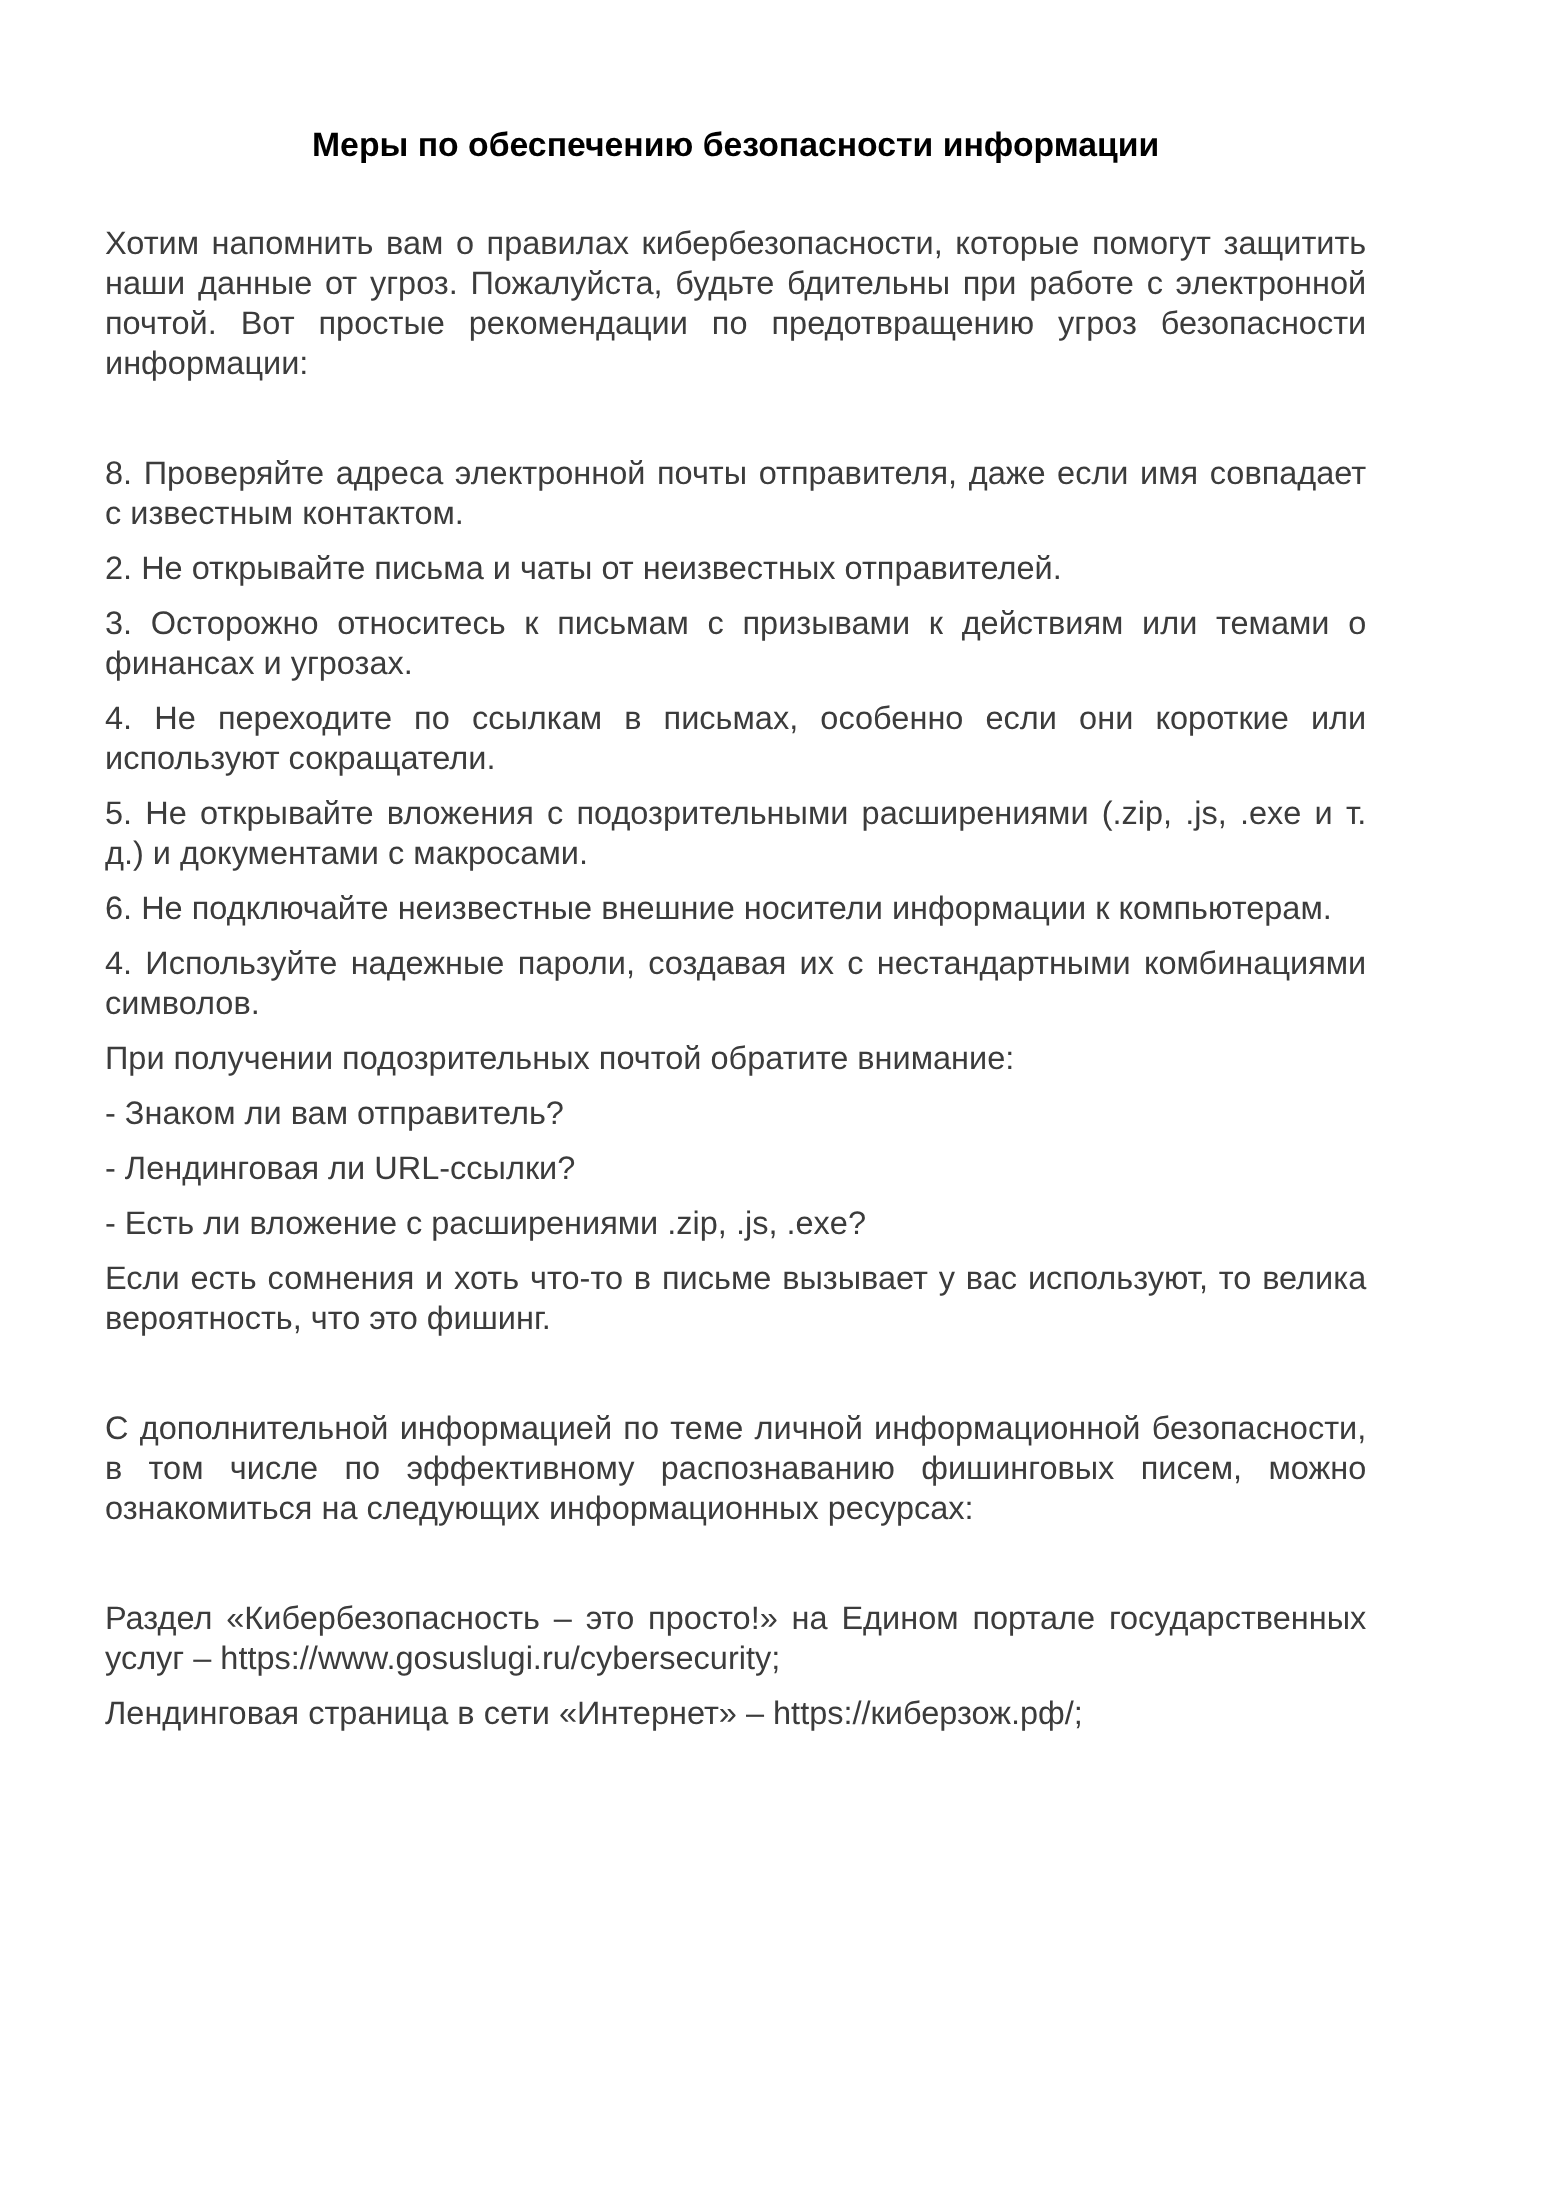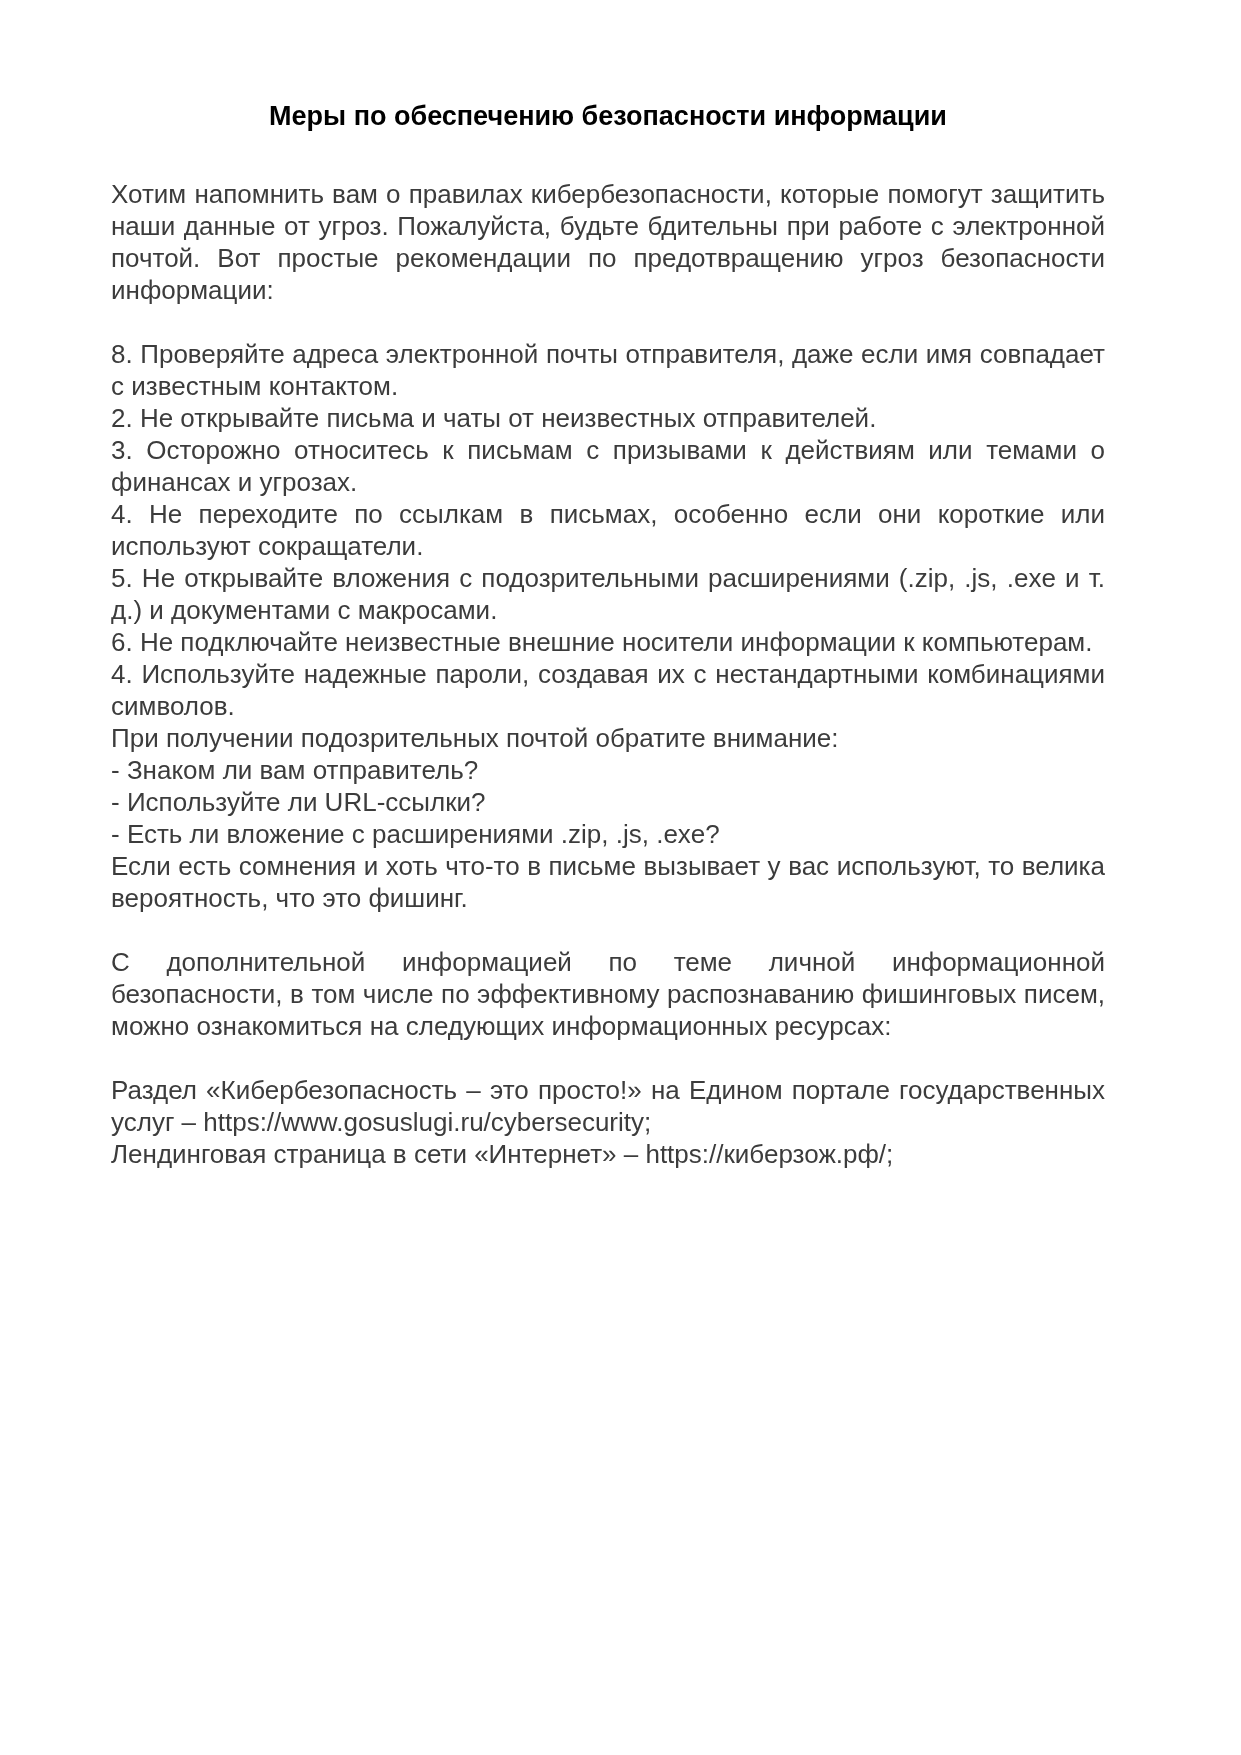--- a/index.html
+++ b/index.html
@@ -7,37 +7,37 @@
     padding: 0;
     background: #ffffff;
   }
   .page {
     position: relative;
     width: 1241px;
     height: 1755px;
     margin: 0 auto;
     background: #ffffff;
     box-sizing: border-box;
-    padding: 100px 136px 0 111px;
+    padding: 100px 136px 0 72px;
     font-family: "Liberation Sans", "DejaVu Sans", sans-serif;
     color: #3c3c3c;
     font-size: 26px;
     line-height: 32px;
     overflow: hidden;
   }
   .doc-title {
     font-size: 27px;
     font-weight: bold;
     color: #000000;
     text-align: center;
     margin: 0 0 45px 0;
     line-height: 33px;
   }
   .para {
-    margin: 0;
+    margin: 12px;
     text-align: justify;
   }
   .para.no-justify {
     text-align: left;
   }
   .blank-line {
     height: 32px;
   }
 </style>
 </head>
@@ -55,21 +55,21 @@
   <p class="para">2. Не открывайте письма и чаты от неизвестных отправителей.</p>
   <p class="para">3. Осторожно относитесь к письмам с призывами к действиям или темами о финансах и угрозах.</p>
   <p class="para">4. Не переходите по ссылкам в письмах, особенно если они короткие или используют сокращатели.</p>
   <p class="para">5. Не открывайте вложения с подозрительными расширениями (.zip, .js, .exe и т. д.) и документами с макросами.</p>
   <p class="para">6. Не подключайте неизвестные внешние носители информации к компьютерам.</p>
   <p class="para">4. Используйте надежные пароли, создавая их с нестандартными комбинациями символов.</p>
 
   <p class="para no-justify">При получении подозрительных почтой обратите внимание:</p>
 
   <p class="para no-justify">- Знаком ли вам отправитель?</p>
-  <p class="para no-justify">- Используйте ли URL-ссылки?</p>
+  <p class="para no-justify">- Лендинговая ли URL-ссылки?</p>
   <p class="para no-justify">- Есть ли вложение с расширениями .zip, .js, .exe?</p>
 
   <p class="para">Если есть сомнения и хоть что-то в письме вызывает у вас используют, то велика вероятность, что это фишинг.</p>
 
   <div class="blank-line"></div>
 
   <p class="para">С дополнительной информацией по теме личной информационной безопасности, в том числе по эффективному распознаванию фишинговых писем, можно ознакомиться на следующих информационных ресурсах:</p>
 
   <div class="blank-line"></div>
 

